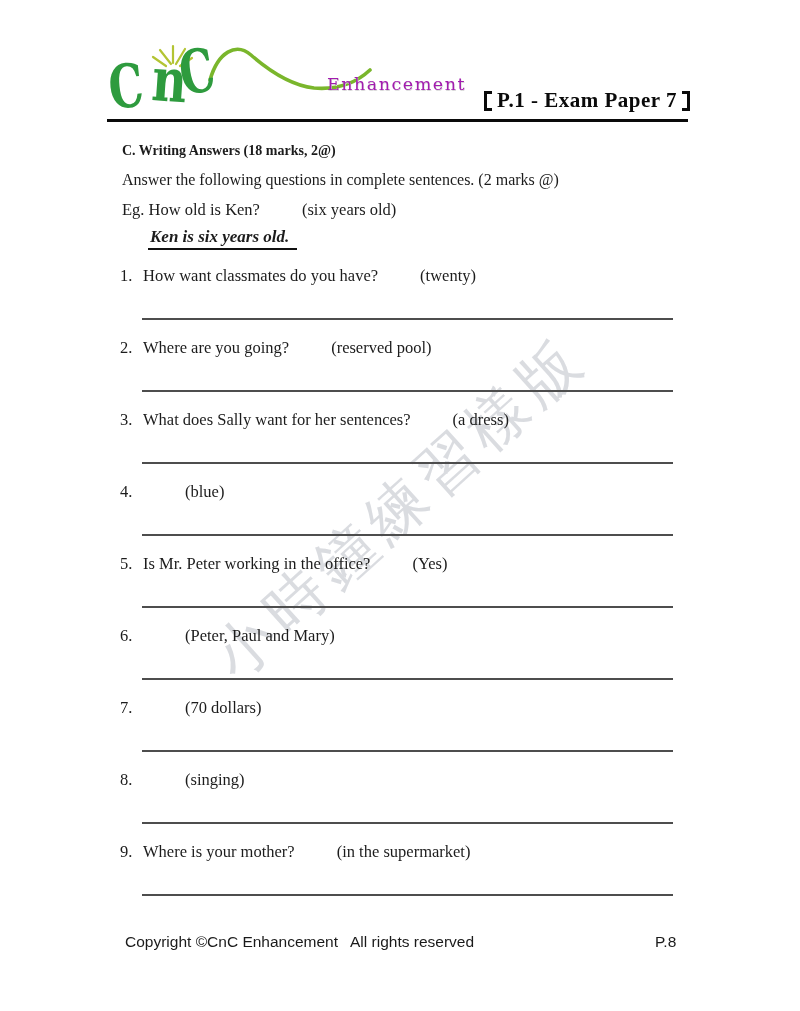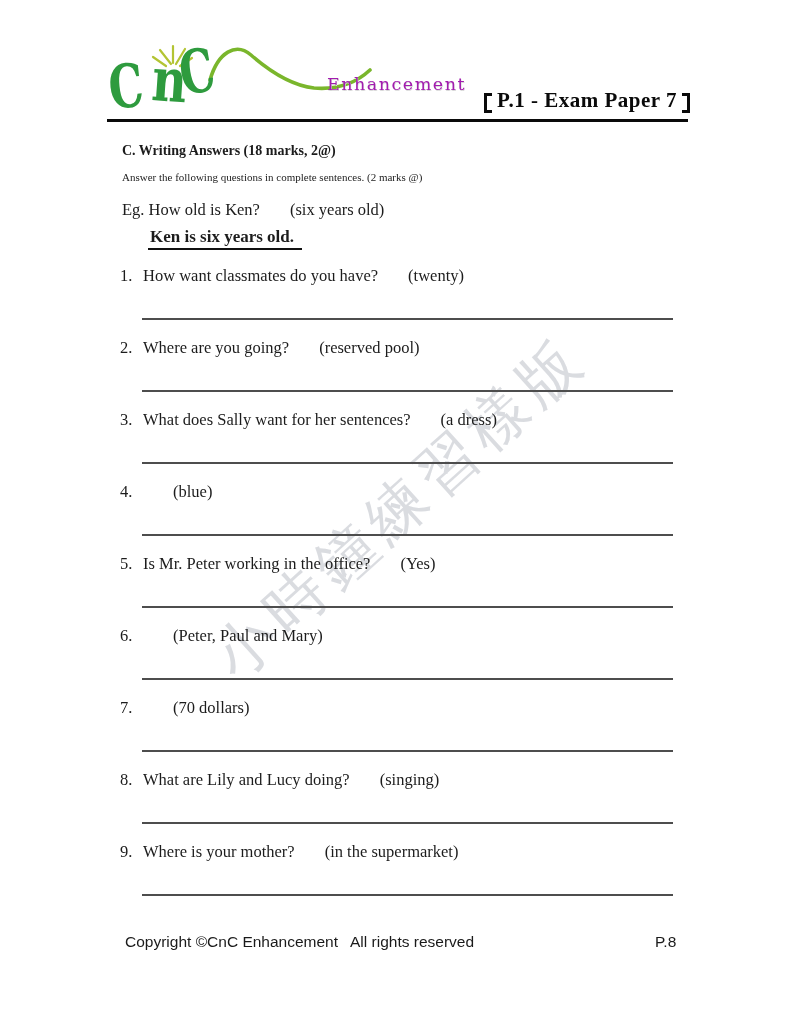--- a/index.html
+++ b/index.html
@@ -17,46 +17,46 @@
   .logo .nn { display:inline-block; transform-origin:left bottom; transform:translateY(-9px) rotate(4deg) scaleX(0.8); margin-right:-8px; }
   .logo .c2 { display:inline-block; transform-origin:left bottom; transform:translateY(-14px) rotate(-10deg) scaleX(0.72); }
   .header-svg { position:absolute; left:0; top:0; width:800px; height:140px; z-index:1; pointer-events:none; }
   .enhancement {
     position:absolute; left:327px; top:74px; font-family:"DejaVu Serif", serif;
     font-size:17.5px; letter-spacing:1.5px; color:#a21caf; z-index:2;
     text-shadow:0.5px 0.5px 0 #d8d8d8;
   }
   .exam-title {
     position:absolute; left:448px; top:88px; width:242px; z-index:3;
-    display:flex; align-items:flex-end; justify-content:flex-end;
+    display:flex; align-items:center; justify-content:flex-end;
     font-weight:bold; font-size:21px; letter-spacing:0.5px; color:#0a0a0a;
   }
   .brk { display:inline-block; width:8px; height:20px; box-sizing:border-box;
          border-top:3.5px solid #0a0a0a; border-bottom:3.5px solid #0a0a0a; }
   .brk-l { border-left:3.5px solid #0a0a0a; margin-right:5px; }
   .brk-r { border-right:3.5px solid #0a0a0a; margin-left:5px; }
   .header-rule { position:absolute; left:107px; top:119px; width:581px; height:3px; background:#0a0a0a; z-index:2; }
 
   
   .watermark {
     position:absolute; left:129px; top:467px; width:540px; height:80px;
     transform:rotate(-42deg); transform-origin:center center;
     font-family:"DejaVu Sans", sans-serif; font-size:60px; letter-spacing:8px;
     color:#b6bac3; opacity:0.5; white-space:nowrap; text-align:center;
     z-index:0; pointer-events:none; line-height:80px;
   }
 
   
   .abs { position:absolute; z-index:1; }
   .section-heading { left:122px; top:143px; font-weight:bold; font-size:14px; }
-  .instruction     { left:122px; top:171px; font-size:11px; }
+  .instruction     { left:122px; top:171px; font-size:16px; }
   .eg-line         { left:122px; top:200px; font-size:16.5px; }
-  .hint            { margin-left:30px; }
+  .hint            { margin-left:42px; }
   .example-answer  {
-    left:148px; top:227px; font-size:17px; font-weight:bold; 
+    left:148px; top:227px; font-size:17px; font-weight:bold; font-style:italic;
     border-bottom:2.5px solid #111; padding:0 8px 1px 2px;
   }
   .qrow { position:absolute; left:120px; right:127px; height:60px; z-index:1; }
   .qline { display:flex; font-size:16.5px; line-height:1.25; }
   .qnum { width:23px; flex:none; }
   .ansline { position:absolute; left:22px; right:0; top:52px; border-top:2px solid #4d4d4d; }
 
   
   .footer-text { font-family:"Liberation Sans", sans-serif; font-size:15.5px; color:#1a1a1a; top:933px; }
   .f-copy  { left:125px; }
@@ -158,21 +158,20 @@
     <div class="qline">
       <span class="qnum">7.</span>
       <span class="hint">(70 dollars)</span>
     </div>
     <div class="ansline"></div>
   </div>
 
   <div class="qrow" style="top:770px">
     <div class="qline">
       <span class="qnum">8.</span>
-      <span>What are Lily and Lucy doing?</span>
       <span class="hint">(singing)</span>
     </div>
     <div class="ansline"></div>
   </div>
 
   <div class="qrow" style="top:842px">
     <div class="qline">
       <span class="qnum">9.</span>
       <span>Where is your mother?</span>
       <span class="hint">(in the supermarket)</span>

